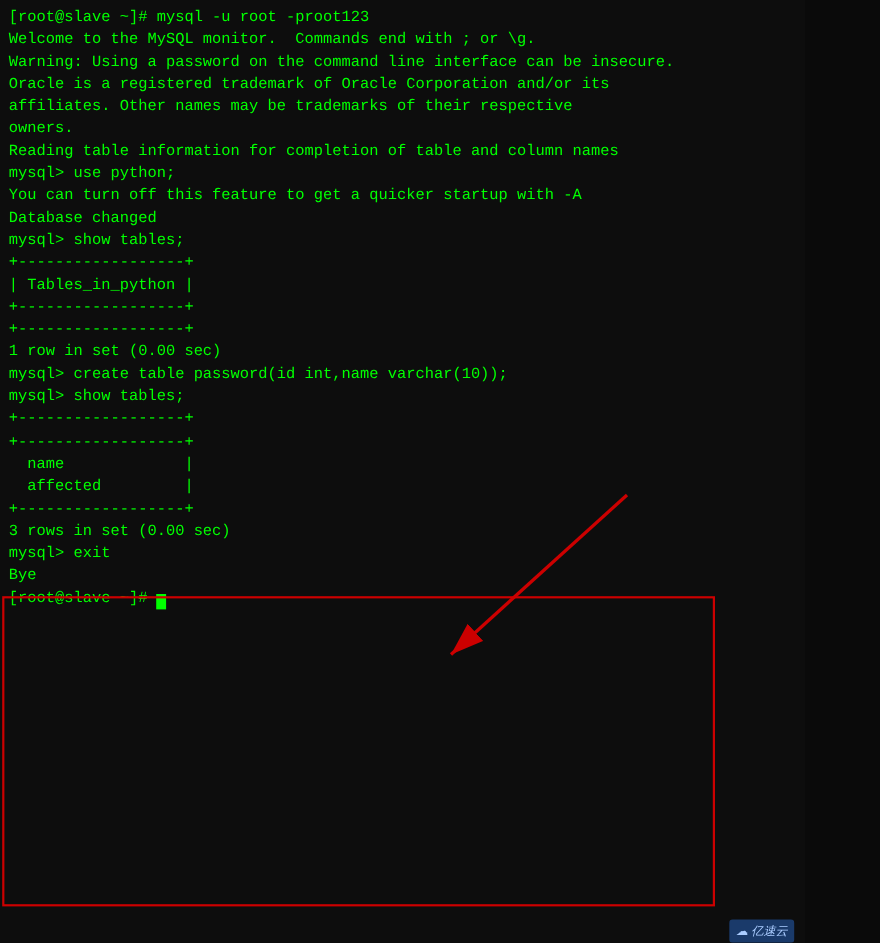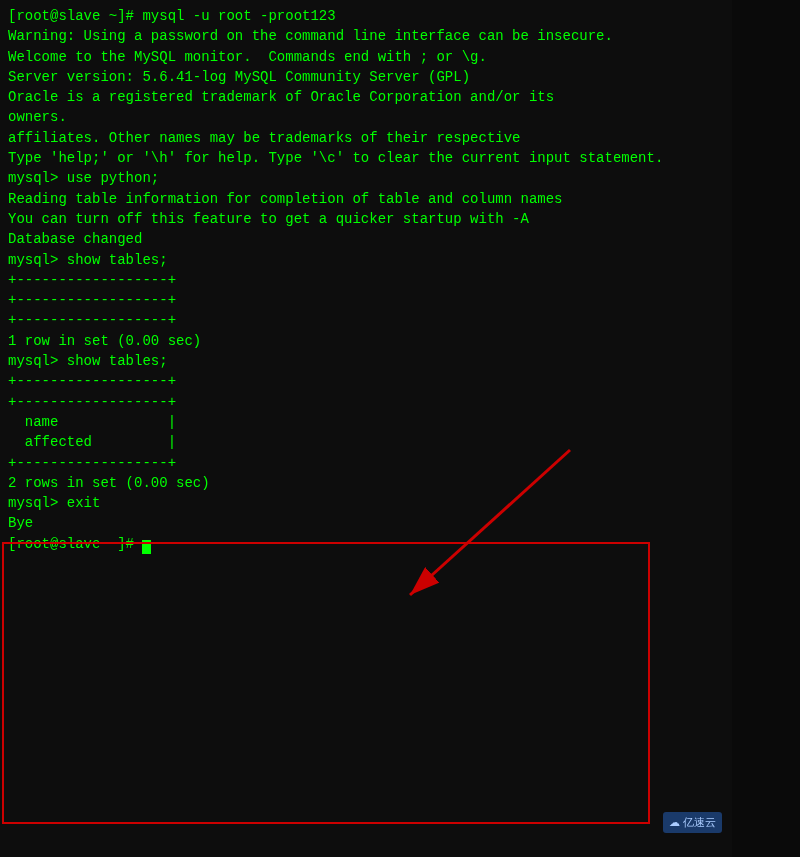--- a/index.html
+++ b/index.html
@@ -47,66 +47,67 @@
     .cursor {
       display: inline-block;
       width: 9px;
       height: 14px;
       background-color: #00ff00;
       vertical-align: bottom;
     }
 
     #watermark {
       position: absolute;
-      bottom: 24px;
+      bottom: 0;
       right: 10px;
       background-color: #1a3a6a;
       color: #aaccff;
       font-size: 11px;
       padding: 3px 6px;
       border-radius: 3px;
       font-family: Arial, sans-serif;
+      font-style: italic;
     }
   </style>
 </head>
 <body>
 
 <div id="terminal">
   <div id="lines-container">
       <div class="line">[root@slave ~]# mysql -u root -proot123</div>
+      <div class="line">Welcome to the MySQL monitor.  Commands end with ; or \g.</div>
       <div class="line">Warning: Using a password on the command line interface can be insecure.</div>
-      <div class="line">Welcome to the MySQL monitor.  Commands end with ; or \g.</div>
-      <div class="line">Server version: 5.6.41-log MySQL Community Server (GPL)</div>
       <div class="line"></div>
       <div class="line"></div>
       <div class="line">Oracle is a registered trademark of Oracle Corporation and/or its</div>
+      <div class="line">affiliates. Other names may be trademarks of their respective</div>
       <div class="line">owners.</div>
-      <div class="line">affiliates. Other names may be trademarks of their respective</div>
       <div class="line"></div>
-      <div class="line">Type 'help;' or '\h' for help. Type '\c' to clear the current input statement.</div>
       <div class="line"></div>
+      <div class="line">Reading table information for completion of table and column names</div>
       <div class="line">mysql&gt; use python;</div>
-      <div class="line">Reading table information for completion of table and column names</div>
       <div class="line">You can turn off this feature to get a quicker startup with -A</div>
       <div class="line"></div>
       <div class="line">Database changed</div>
       <div class="line">mysql&gt; show tables;</div>
       <div class="line">+------------------+</div>
+      <div class="line">| Tables_in_python |</div>
       <div class="line">+------------------+</div>
       <div class="line">+------------------+</div>
       <div class="line">1 row in set (0.00 sec)</div>
       <div class="line"></div>
+      <div class="line">mysql&gt; create table password(id int,name varchar(10));</div>
       <div class="line"></div>
       <div class="line">mysql&gt; show tables;</div>
       <div class="line">+------------------+</div>
       <div class="line">+------------------+</div>
       <div class="line">  name             |</div>
       <div class="line">  affected         |</div>
       <div class="line">+------------------+</div>
-      <div class="line">2 rows in set (0.00 sec)</div>
+      <div class="line">3 rows in set (0.00 sec)</div>
       <div class="line"></div>
       <div class="line">mysql&gt; exit</div>
       <div class="line">Bye</div>
       <div class="line">[root@slave ~]# <span class="cursor"></span></div>
     </div>
 
   <div class="highlight-box" style="left: 2px; top: 542px; width: 648px; height: 282px;"></div>
 
   <svg class="arrow-svg" width="280" height="200" style="left: 320px; top: 430px;">
     <defs>

